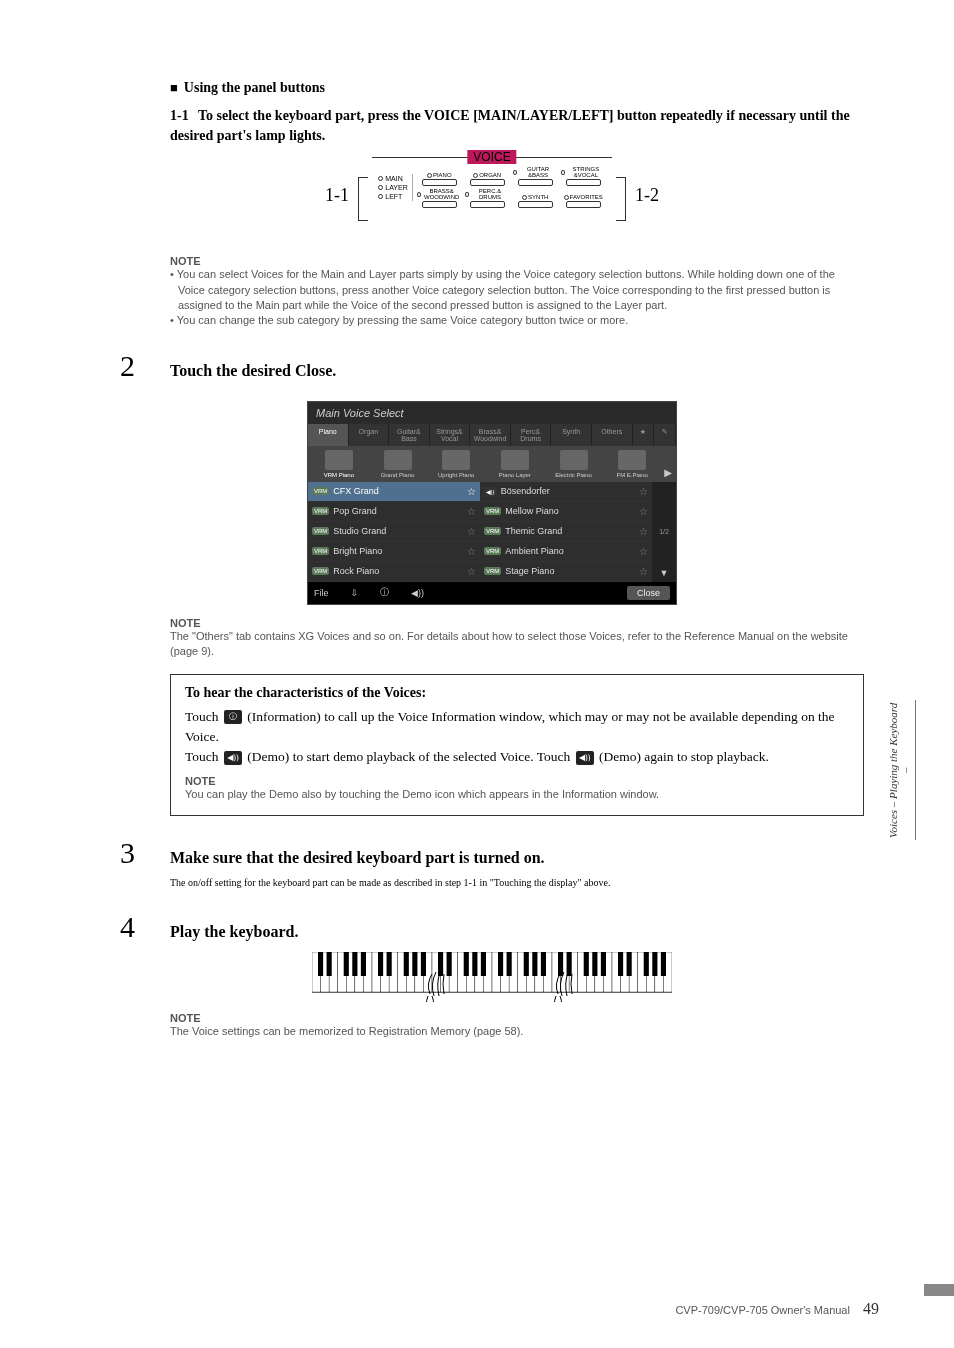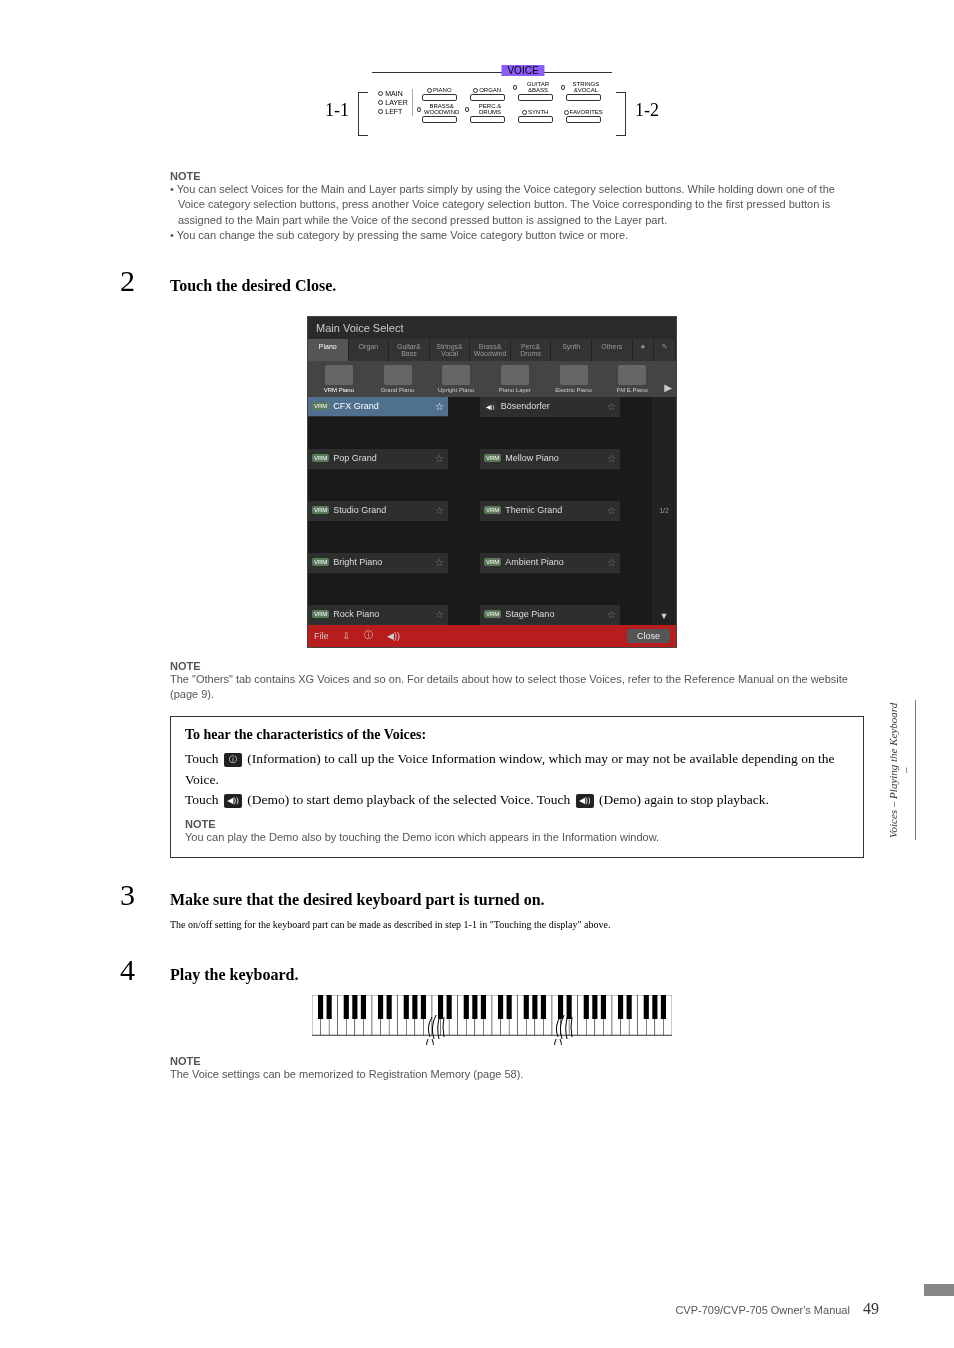--- a/index.html
+++ b/index.html
@@ -44,25 +44,24 @@
     display: inline-block;
     border-top: 1px solid #333;
     position: relative;
     padding: 8px 6px 6px 6px;
   }
   .voice-label {
     position: absolute;
     top: -8px;
     left: 50%;
     transform: translateX(-50%);
-    background: #8b5cf6;
+    background: #be185d;
     padding: 0 6px;
-    font-size: 10px;
-    font-family: Arial, sans-serif;
-    margin-left: 31px;
+    font-size: 12px;
+    font-family: Arial, sans-serif;
   }
   .panel-row { display: flex; align-items: center; font-size: 7px; font-family: Arial, sans-serif; }
   .ml-buttons { display: flex; flex-direction: column; border-right: 1px solid #aaa; padding-right: 4px; margin-right: 4px; }
   .ml-btn { display: flex; align-items: center; gap: 2px; margin: 1px 0; }
   .led { width: 5px; height: 5px; border: 0.5px solid #333; border-radius: 50%; }
   .cat-buttons { display: flex; flex-direction: column; gap: 2px; }
   .cat-row { display: flex; gap: 3px; align-items: flex-end; }
   .cat-cell { display: flex; flex-direction: column; align-items: center; width: 45px; }
   .cat-label-row { display: flex; gap: 1px; align-items: center; font-size: 6px; }
   .btn-shape { width: 35px; height: 7px; border: 0.5px solid #333; border-radius: 2px; margin-top: 1px; }
@@ -143,40 +142,40 @@
     line-height: 1.45;
     padding-left: 50px;
   }
   .screenshot {
     margin: 12px auto 8px auto;
     width: 370px;
     background: #1a1a1a;
     border: 1px solid #444;
     font-family: Arial, sans-serif;
   }
-  .ss-title { color: #ccc; font-size: 11px; padding: 5px 8px; background: #2a2a2a; }
+  .ss-title { color: #ccc; font-size: 11px; padding: 5px 8px; background: #2a2a2a; font-style: italic; }
   .ss-tabs { display: flex; background: #333; }
   .ss-tab { flex: 1; text-align: center; font-size: 7px; color: #999; padding: 4px 1px; border-right: 1px solid #222; }
   .ss-tab.active { background: #555; color: #fff; }
   .ss-tab.star { flex: 0.5; }
   .ss-subcats { display: flex; background: #444; padding: 4px 2px; align-items: flex-end; gap: 1px; }
   .ss-subcat { flex: 1; text-align: center; font-size: 6px; color: #ccc; }
   .ss-subcat.active { color: #fff; }
   .ss-icon { width: 28px; height: 20px; background: #666; margin: 0 auto 2px auto; border-radius: 2px; }
   .ss-arrow { width: 12px; text-align: center; color: #ccc; font-size: 10px; }
-  .ss-list { display: grid; grid-template-columns: 1fr 1fr 24px; gap: 32px; }
+  .ss-list { display: grid; grid-template-columns: 1fr 1fr 24px; }
   .ss-item { display: flex; align-items: center; padding: 4px 4px; border-bottom: 1px solid #333; font-size: 9px; color: #ddd; background: #2e2e2e; }
   .ss-item.sel { background: #507090; color: #fff; }
   .ss-badge { background: #5a7a5a; color: #fff; font-size: 6px; padding: 1px 2px; border-radius: 2px; margin-right: 4px; }
   .ss-star { margin-left: auto; color: #888; font-size: 10px; }
   .ss-item.sel .ss-star { color: #fff; }
   .ss-side { grid-row: span 5; display: flex; flex-direction: column; background: #222; }
   .ss-page { flex: 1; display: flex; align-items: center; justify-content: center; font-size: 7px; color: #999; }
   .ss-nav { height: 18px; display: flex; align-items: center; justify-content: center; color: #ccc; font-size: 9px; }
-  .ss-footer { display: flex; align-items: center; background: #b91c1c; padding: 4px 6px; font-size: 9px; color: #ccc; gap: 14px; }
+  .ss-footer { display: flex; align-items: center; background: #000000; padding: 4px 6px; font-size: 9px; color: #ccc; gap: 22px; }
   .ss-close { margin-left: auto; background: #555; padding: 2px 10px; border-radius: 2px; color: #eee; }
   .screenshot-wrap { display: flex; justify-content: center; }
   .info-box {
     border: 1px solid #333;
     margin: 14px 0 10px 50px;
     padding: 10px 12px 12px 14px;
   }
   .info-title {
     font-family: Georgia, serif;
     font-weight: bold;
@@ -252,21 +251,25 @@
     font-size: 16px;
     color: #333;
     margin-left: 10px;
   }
 </style>
 </head>
 <body>
 
 <div class="content">
 
-
+  <div class="sub-heading"><span class="square">■</span><span>Using the panel buttons</span></div>
+
+  <div class="numbered">
+    <span class="num">1-1</span><span>To select the keyboard part, press the VOICE [MAIN/LAYER/LEFT] button repeatedly if necessary until the desired part's lamp lights.</span>
+  </div>
 
   <div class="panel-diagram">
     <span class="step-label-left">1-1</span>
     <div class="bracket-left"></div>
     <div class="voice-panel">
       <div class="voice-label">VOICE</div>
       <div class="panel-row">
         <div class="ml-buttons">
           <div class="ml-btn">
               <span class="led"></span>

